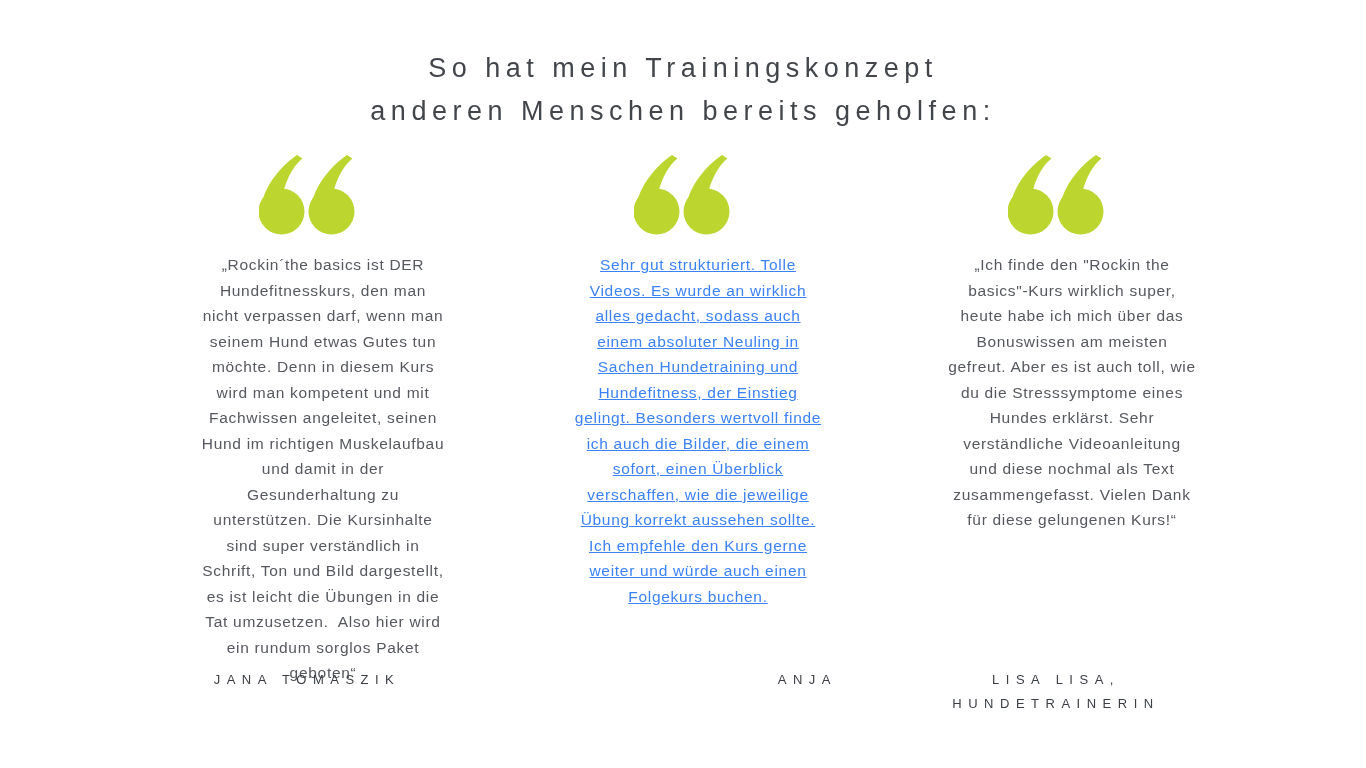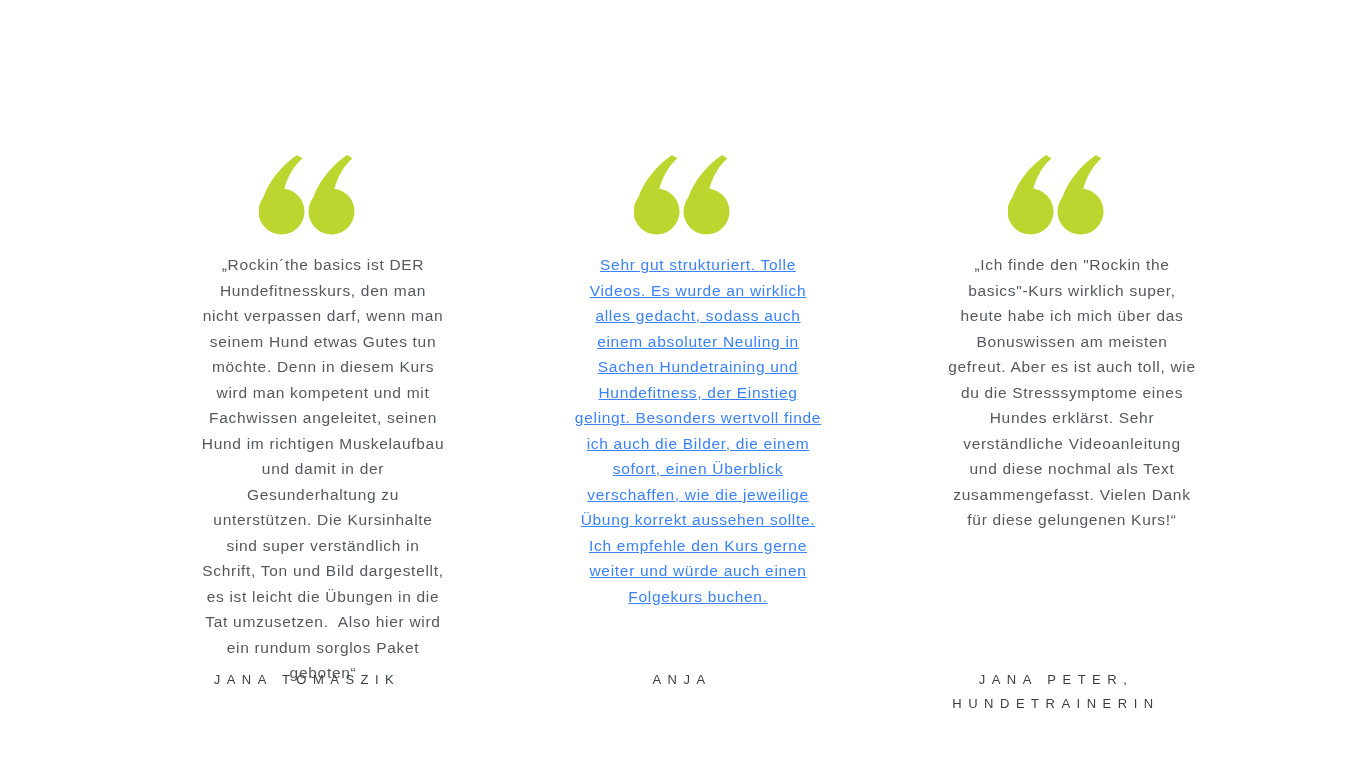--- a/index.html
+++ b/index.html
@@ -60,20 +60,22 @@
     line-height: 24px;
     letter-spacing: 6.5px;
     white-space: pre-wrap;
   }
 </style>
 </head>
 <body>
 
 <div class="page" style="background: rgb(255, 255, 255);">
 
+  <h1 class="heading" style="color: rgb(66, 70, 75);">So hat mein Trainingskonzept
+anderen Menschen bereits geholfen:</h1>
 
   <div class="col col-1">
     <svg class="quote-icon" viewBox="0 0 96 80" aria-hidden="true">
       <g fill="#bdd62f">
         <circle cx="22.5" cy="56.5" r="23"></circle>
         <path d="M38 0 C18 14 3 35 1.5 57 L22 62 C21 40 29 15 43.5 3.5 Z"></path>
         <circle cx="72.5" cy="56.5" r="23"></circle>
         <path d="M88 0 C68 14 53 35 51.5 57 L72 62 C71 40 79 15 93.5 3.5 Z"></path>
       </g>
     </svg>
@@ -113,21 +115,21 @@
 Sachen Hundetraining und
 Hundefitness, der Einstieg
 gelingt. Besonders wertvoll finde
 ich auch die Bilder, die einem
 sofort, einen Überblick
 verschaffen, wie die jeweilige
 Übung korrekt aussehen sollte.
 Ich empfehle den Kurs gerne
 weiter und würde auch einen
 Folgekurs buchen.</p>
-    <div class="author" style="color: rgb(59, 63, 69);">ANJA</div>
+    <div class="author" style="color: rgb(59, 63, 69); text-align: right;">ANJA</div>
   </div>
 
   <div class="col col-3">
     <svg class="quote-icon" viewBox="0 0 96 80" aria-hidden="true">
       <g fill="#bdd62f">
         <circle cx="22.5" cy="56.5" r="23"></circle>
         <path d="M38 0 C18 14 3 35 1.5 57 L22 62 C21 40 29 15 43.5 3.5 Z"></path>
         <circle cx="72.5" cy="56.5" r="23"></circle>
         <path d="M88 0 C68 14 53 35 51.5 57 L72 62 C71 40 79 15 93.5 3.5 Z"></path>
       </g>
@@ -136,17 +138,17 @@
 basics"-Kurs wirklich super,
 heute habe ich mich über das
 Bonuswissen am meisten
 gefreut. Aber es ist auch toll, wie
 du die Stresssymptome eines
 Hundes erklärst. Sehr
 verständliche Videoanleitung
 und diese nochmal als Text
 zusammengefasst. Vielen Dank
 für diese gelungenen Kurs!“</p>
-    <div class="author" style="color: rgb(59, 63, 69);">JANA PETER,
+    <div class="author" style="color: rgb(59, 63, 69);">LISA LISA,
 HUNDETRAINERIN</div>
   </div>
 
 </div>
 
 </body></html>

